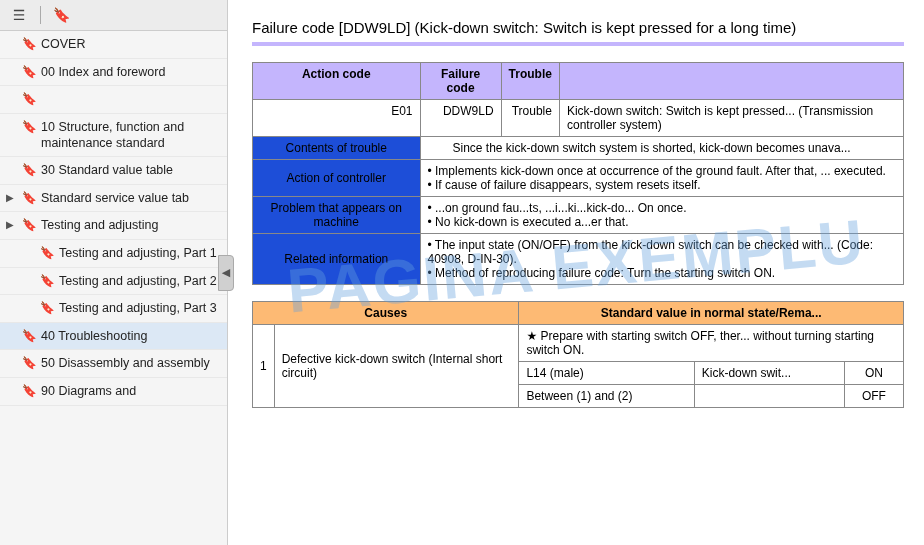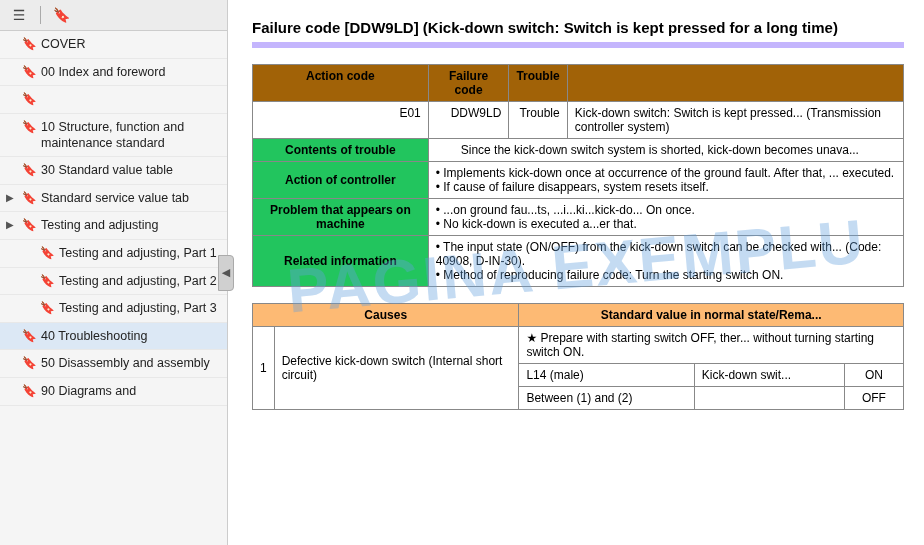--- a/index.html
+++ b/index.html
@@ -56,50 +56,50 @@
 
     
     #main {
       flex: 1;
       overflow-y: auto;
       padding: 18px 20px 18px 24px;
       position: relative;
     }
     .page-title {
       font-size: 15px;
-      font-weight: bold;
+      font-weight: normal;
       margin-bottom: 16px;
       line-height: 1.35;
-      border-bottom: 6px solid #c4b5fd;
+      border-bottom: 4px solid #c4b5fd;
       padding-bottom: 4px;
     }
 
     
     .info-table {
       width: 100%;
       border-collapse: collapse;
       font-size: 12px;
       margin-bottom: 16px;
     }
     .info-table td, .info-table th {
       border: 1px solid #888;
       padding: 4px 7px;
       vertical-align: top;
     }
     .info-table th {
-      background: #a16207;
+      background: #c4b5fd;
       font-weight: bold;
       text-align: center;
     }
     .info-table td.cell-center { text-align: right; }
     .info-table td.label-cell {
-      font-weight: bold;
+      font-weight: normal;
       text-align: center;
       vertical-align: middle;
-      background: #22c55e;
+      background: #1d4ed8;
     }
 
     .causes-table {
       width: 100%;
       border-collapse: collapse;
       font-size: 12px;
     }
     .causes-table td, .causes-table th {
       border: 1px solid #888;
       padding: 4px 7px;

